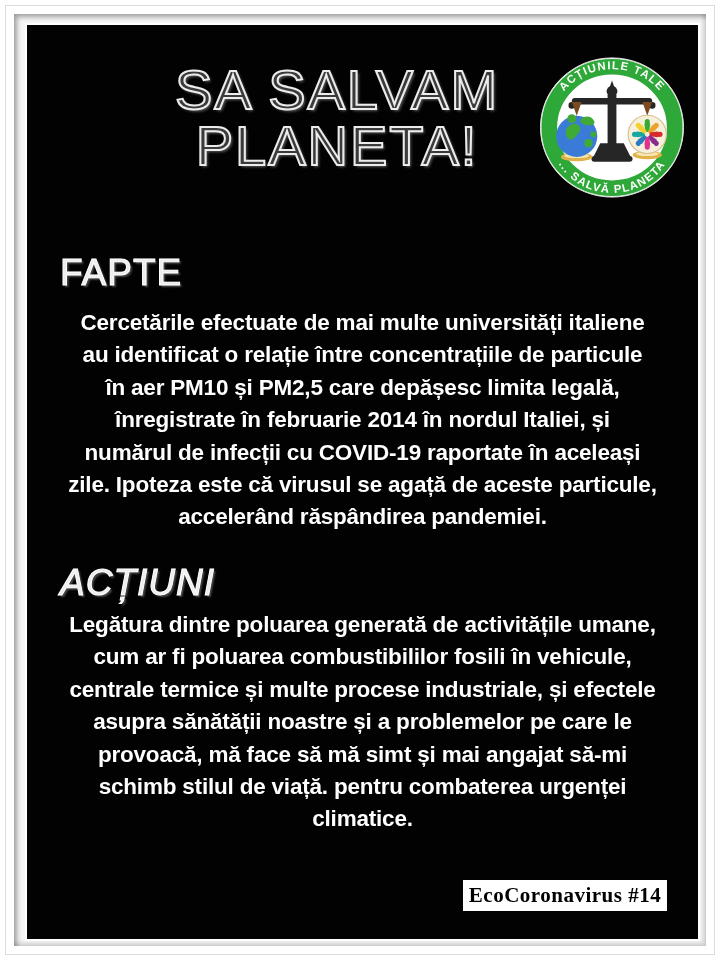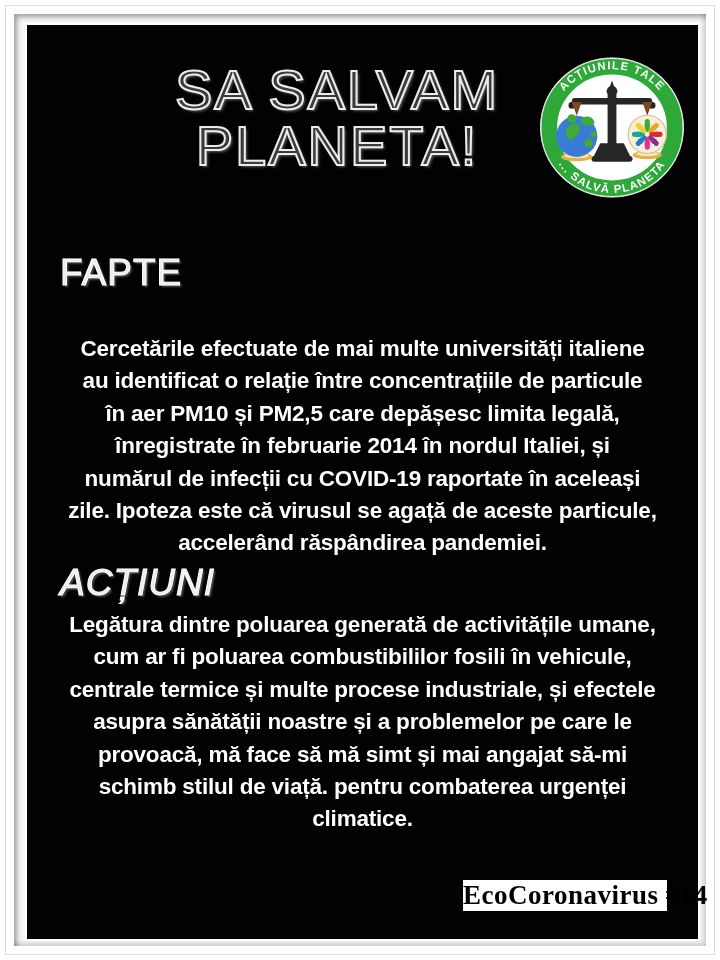--- a/index.html
+++ b/index.html
@@ -66,21 +66,21 @@
   .body-text {
     position: absolute;
     left: 12px; right: 12px;
     text-align: center;
     color: #ffffff;
     font-weight: bold;
     font-size: 22.5px;
     line-height: 32.4px;
     letter-spacing: -0.2px;
   }
-  .facts-body   { top: 282px; margin-top: 26px; }
+  .facts-body   { top: 282px; }
   .actions-body { top: 584px; }
   .body-line { white-space: nowrap; }
   
   .logo {
     position: absolute;
     top: 29px; left: 510px;
     width: 150px; height: 147px;
   }
   .logo svg { display: block; width: 100%; height: 100%; }
   .arc-text {
@@ -92,21 +92,21 @@
   }
   
   .badge {
     position: absolute;
     left: 436px; top: 855px;
     width: 204px; height: 31px;
     background: #ffffff;
     color: #000000;
     font-family: "Liberation Serif", serif;
     font-weight: bold;
-    font-size: 27px;
+    font-size: 21px;
     line-height: 31px;
     text-align: center;
     letter-spacing: 0.5px;
     white-space: nowrap;
   }
 </style>
 </head>
 <body>
 
 <div class="stage">

